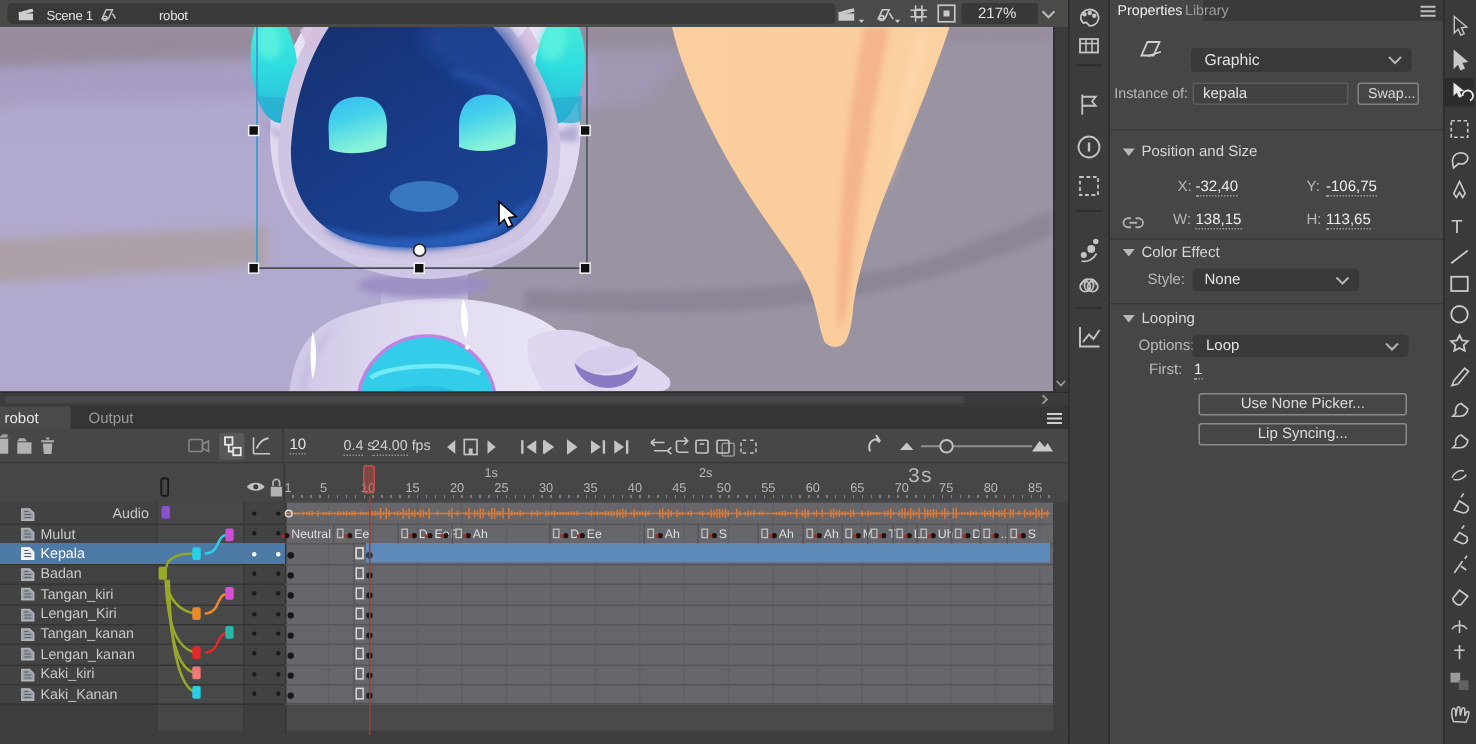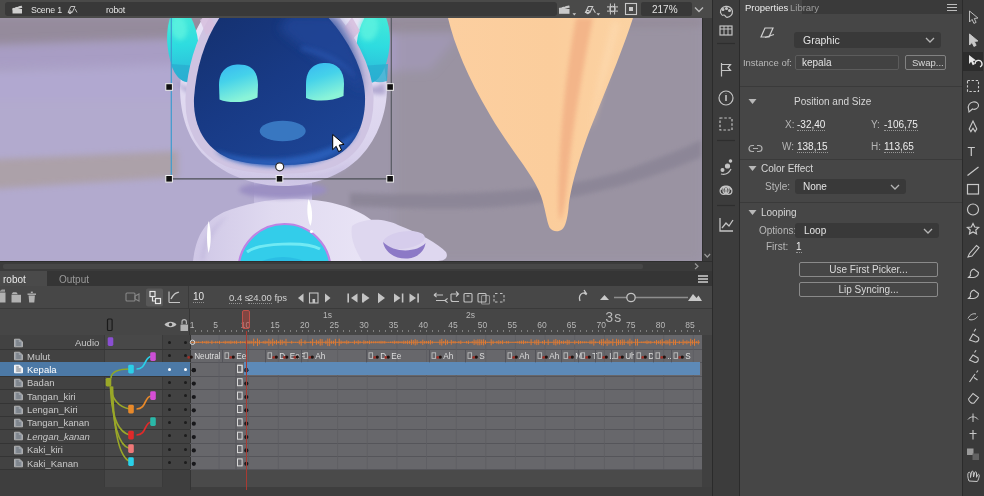--- a/index.html
+++ b/index.html
@@ -363,21 +363,21 @@
   </svg>
 <div class="txt" style="left:27px;top:417.4px;font-size:9.5px;color:#c9c9c9;">Tangan_kanan</div>
 <div class="abs" style="left:167.6px;top:421.0px;width:3px;height:3px;border-radius:50%;background:#1c1c1c;"></div>
 <div class="abs" style="left:183.6px;top:421.0px;width:3px;height:3px;border-radius:50%;background:#1c1c1c;"></div>
 <div class="abs" style="left:0;top:429.2px;width:190px;height:1px;background:#343434;"></div>
 <div class="abs" style="left:190px;top:429.2px;width:512px;height:1px;background:#55555a;"></div>
 <svg class="abs" style="left:13px;top:431.2px" width="11" height="10">
     <path d="M1.5 1.2h5.2l2.8 2.8v4.8h-8z" fill="#9aa0a8" stroke="#b5b5b5" stroke-width="0.9"></path>
     <path d="M3.2 3h2.6M3.2 5h4.6M3.2 7h4.6" stroke="#565d66" stroke-width="0.8"></path>
   </svg>
-<div class="txt" style="left:27px;top:430.8px;font-size:9.5px;color:#c9c9c9;font-style:italic;">Lengan_kanan</div>
+<div class="txt" style="left:27px;top:430.8px;font-size:9.5px;color:#c9c9c9;">Lengan_kanan</div>
 <div class="abs" style="left:167.6px;top:434.4px;width:3px;height:3px;border-radius:50%;background:#1c1c1c;"></div>
 <div class="abs" style="left:183.6px;top:434.4px;width:3px;height:3px;border-radius:50%;background:#1c1c1c;"></div>
 <div class="abs" style="left:0;top:442.6px;width:190px;height:1px;background:#343434;"></div>
 <div class="abs" style="left:190px;top:442.6px;width:512px;height:1px;background:#55555a;"></div>
 <svg class="abs" style="left:13px;top:444.6px" width="11" height="10">
     <path d="M1.5 1.2h5.2l2.8 2.8v4.8h-8z" fill="#9aa0a8" stroke="#b5b5b5" stroke-width="0.9"></path>
     <path d="M3.2 3h2.6M3.2 5h4.6M3.2 7h4.6" stroke="#565d66" stroke-width="0.8"></path>
   </svg>
 <div class="txt" style="left:27px;top:444.2px;font-size:9.5px;color:#c9c9c9;">Kaki_kiri</div>
 <div class="abs" style="left:167.6px;top:447.8px;width:3px;height:3px;border-radius:50%;background:#1c1c1c;"></div>
@@ -875,21 +875,21 @@
   </svg>
 <div class="txt" style="left:740px;top:57px;width:52px;font-size:9.5px;color:#b8b8b8;text-align:right;">Instance of:</div>
 <div class="abs" style="left:795px;top:55px;width:104px;height:15px;background:#424242;border:1px solid #5c5c5c;border-radius:2px;"></div>
 <div class="txt" style="left:802px;top:57px;font-size:10px;color:#e3e3e3;">kepala</div>
 <div class="abs" style="left:905px;top:55px;width:41px;height:15px;border:1px solid #828282;border-radius:2px;"></div>
 <div class="txt" style="left:912px;top:57px;font-size:9.5px;color:#d8d8d8;">Swap...</div>
 <div class="abs" style="left:740px;top:86px;width:222px;height:1px;background:#3a3a3a;"></div>
 <svg class="abs" style="left:748px;top:98px" width="9" height="7">
     <path d="M0.5 1l8 0-4 5z" fill="#b8b8b8"></path>
   </svg>
-<div class="txt" style="left:794px;top:95.5px;font-size:10px;color:#d6d6d6;text-align:right;">Position and Size</div>
+<div class="txt" style="left:761px;top:95.5px;font-size:10px;color:#d6d6d6;text-align:right;">Position and Size</div>
 <div class="txt" style="left:785px;top:118.5px;font-size:10px;color:#b5b5b5;">X:</div>
 <div class="txt" style="left:797px;top:118.5px;font-size:10px;color:#eeeeee;border-bottom:1px dotted #979797;">-32,40</div>
 <div class="txt" style="left:871px;top:118.5px;font-size:10px;color:#b5b5b5;">Y:</div>
 <div class="txt" style="left:884px;top:118.5px;font-size:10px;color:#eeeeee;border-bottom:1px dotted #979797;">-106,75</div>
 <svg class="abs" style="left:747px;top:141px" width="17" height="13">
     <g stroke="#b0b0b0" fill="none" stroke-width="1.2">
       <path d="M7 4.5h-2a3 3 0 0 0 0 6h2M10 4.5h2a3 3 0 0 1 0 6h-2M6 7.5h5"></path>
     </g>
   </svg>
 <div class="txt" style="left:782px;top:141px;font-size:10px;color:#b5b5b5;">W:</div>
@@ -913,21 +913,21 @@
   </svg>
 <div class="txt" style="left:761px;top:206.5px;font-size:10px;color:#d6d6d6;">Looping</div>
 <div class="txt" style="left:759px;top:225px;font-size:10px;color:#b8b8b8;">Options:</div>
 <div class="abs" style="left:795px;top:222.5px;width:144px;height:15px;background:#393939;border-radius:3px;"></div>
 <div class="txt" style="left:804px;top:225px;font-size:10px;color:#e3e3e3;">Loop</div>
 <svg class="abs" style="left:923px;top:227.5px" width="10" height="7">
     <path d="M1 1l4 4 4-4" stroke="#b5b5b5" stroke-width="1.3" fill="none"></path>
   </svg>
 <div class="txt" style="left:766px;top:241px;font-size:10px;color:#b8b8b8;">First:</div>
 <div class="txt" style="left:796px;top:241px;font-size:10px;color:#eeeeee;border-bottom:1px dotted #979797;">1</div>
-<div class="abs" style="left:799px;top:262px;width:139px;height:15px;border:1px solid #8a8a8a;border-radius:2px;text-align:center;font-size:10px;color:#dadada;line-height:13px;">Use First Picker...</div>
+<div class="abs" style="left:799px;top:262px;width:139px;height:15px;border:1px solid #8a8a8a;border-radius:2px;text-align:center;font-size:10px;color:#dadada;line-height:13px;">Use None Picker...</div>
 <div class="abs" style="left:799px;top:282px;width:139px;height:15px;border:1px solid #8a8a8a;border-radius:2px;text-align:center;font-size:10px;color:#dadada;line-height:13px;">Lip Syncing...</div>
 <div class="abs" style="left:962px;top:0;width:22px;height:496px;background:#3a3a3a;border-left:1px solid #2b2b2b;"></div>
 <svg class="abs" style="left:962px;top:0" width="22" height="496" viewBox="0 0 22 496">
     <rect x="1" y="52" width="20" height="19" fill="#2c2c2c"></rect>
     <path d="M7.5 11 l0 11 l2.6-2.6 l1.8 4 l2.2-1 l-1.8-3.9 l3.6-.5 z" fill="none" stroke="#c9c9c9" stroke-width="0.9"></path>
     <path d="M7.5 34 l0 11 l2.6-2.6 l1.8 4 l2.2-1 l-1.8-3.9 l3.6-.5 z" fill="#c9c9c9" stroke="#c9c9c9" stroke-width="0.9"></path>
     <path d="M7 55 l0 9 l2.2-2.2 l1.5 3.4 l2-.9 l-1.6-3.3 l3-.4 z" fill="#e8e8e8"></path>
     <path d="M13 64a3.5 3.5 0 1 1 5 3" stroke="#e8e8e8" fill="none" stroke-width="1.3"></path>
 <g stroke="#c9c9c9" fill="none" stroke-width="1.1">
  <rect x="5.5" y="80.5" width="11" height="11" stroke-dasharray="2.4 1.7"></rect>

